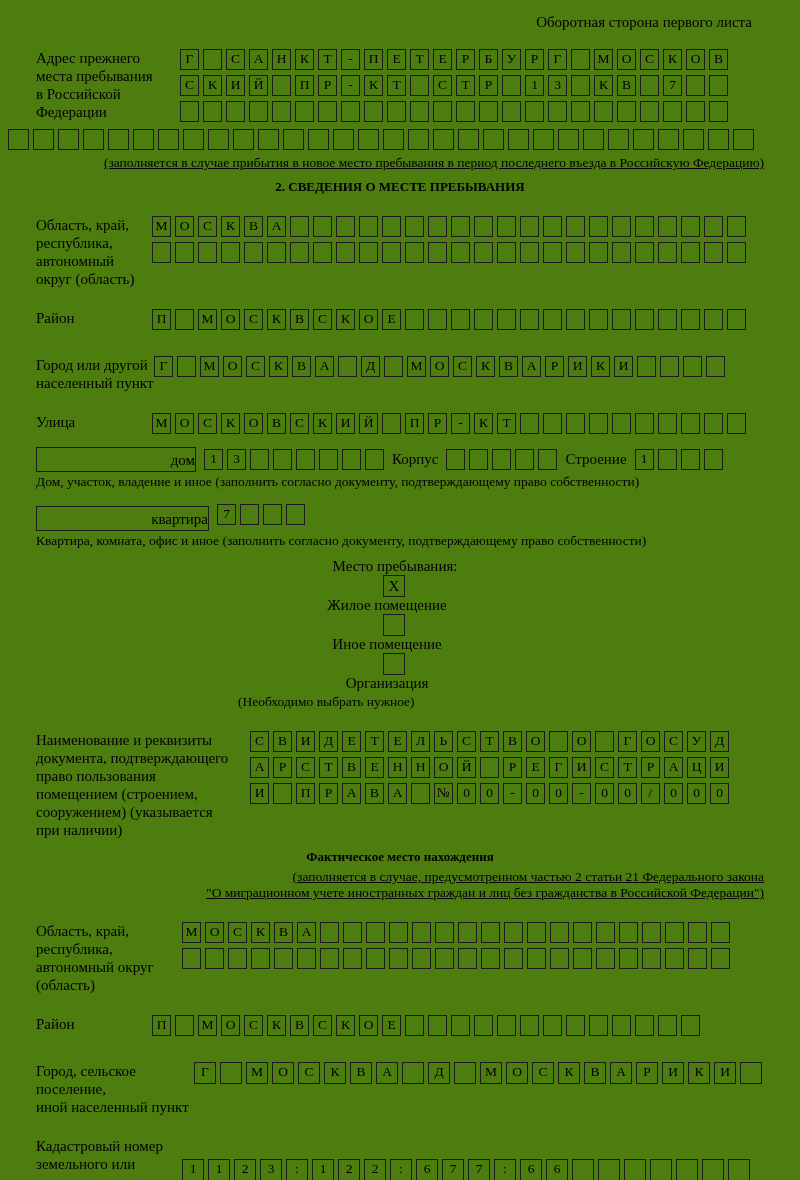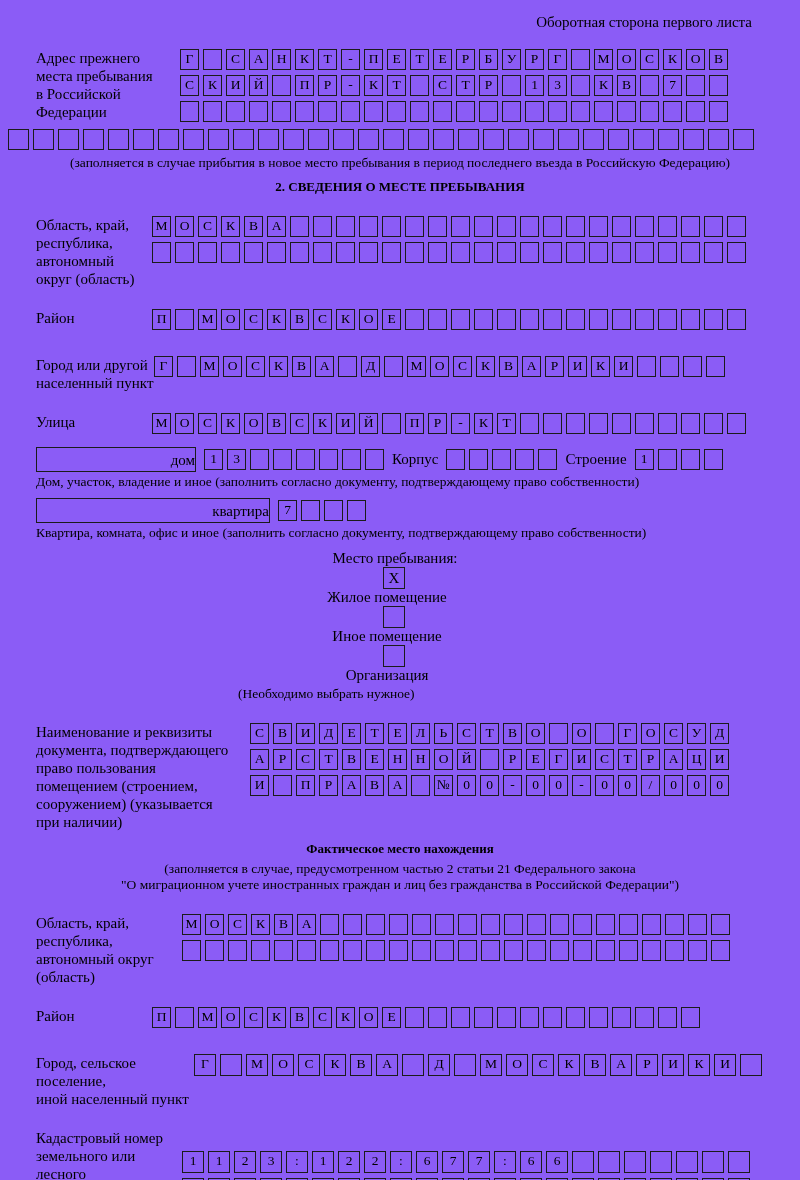--- a/index.html
+++ b/index.html
@@ -1,46 +1,46 @@
 <!DOCTYPE html>
 <html lang="ru"><head>
 <meta charset="utf-8">
 <style>
   html,body{margin:0;padding:0;background:#fff;}
   .page{
     width:800px;height:1180px;box-sizing:border-box;
     padding:14px 36px 0 36px;position:relative;overflow:hidden;
-    background:#8b5cf6;color:#000;
+    background:#4d7c0f;color:#000;
     font-family:"Liberation Serif","DejaVu Serif",serif;
   }
   .top-title{text-align:right;font-size:15px;padding-right:12px;}
   .field{display:flex;align-items:flex-start;margin-top:21px;}
   .flabel{font-size:15px;line-height:18px;white-space:pre-line;flex:none;}
   .w144{width:144px;} .w116{width:116px;} .w136{width:118px;}
   .w214{width:214px;} .w146{width:146px;}
   .rows{flex:none;}
   .cells{display:flex;gap:4px;margin-bottom:5px;}
   .cell{
     flex:none;width:19px;height:21px;box-sizing:border-box;
     border:1.6px solid #1b1b1b;text-align:center;
     font-size:13.5px;line-height:18px;
   }
   .w21 .cell{width:21px;}
   .w22 .cell{width:22px;height:22px;}
   .neg{margin-left:-28px;margin-top:2px;}
   .note{font-size:13.5px;line-height:16px;}
-  .center{text-align:center;}
+  .center{text-align:right;text-decoration:underline;}
   .sec-title{font-weight:bold;font-size:13px;text-align:center;margin:8px 0 6px 0;}
   .sub-title{font-weight:bold;font-size:13px;text-align:center;margin:10px 0 4px 0;}
   .house-row{display:flex;align-items:center;margin-top:8px;margin-bottom:2px;}
   .namebox{
     flex:none;border:1.6px solid #1b1b1b;height:25px;line-height:24px;
     text-align:right;font-size:15px;box-sizing:border-box;margin-right:8px;
   }
-  .dombox{width:160px;} .kvbox{width:234px;}
+  .dombox{width:160px;} .kvbox{width:173px;margin-top:8px;}
   .inline-label{font-size:15px;margin:0 8px;flex:none;}
   .house-row .cells{margin-bottom:0;}
   .checkline{display:flex;align-items:center;margin-top:9px;font-size:15px;flex-direction:column;}
   .checkline .lbl{flex:none;margin-right:10px;}
   .checkbox{
     flex:none;width:22px;height:22px;box-sizing:border-box;
     border:1.6px solid #1b1b1b;text-align:center;line-height:20px;
     font-size:15px;margin-right:12px;
   }
   .opt{flex:none;margin-right:26px;}

